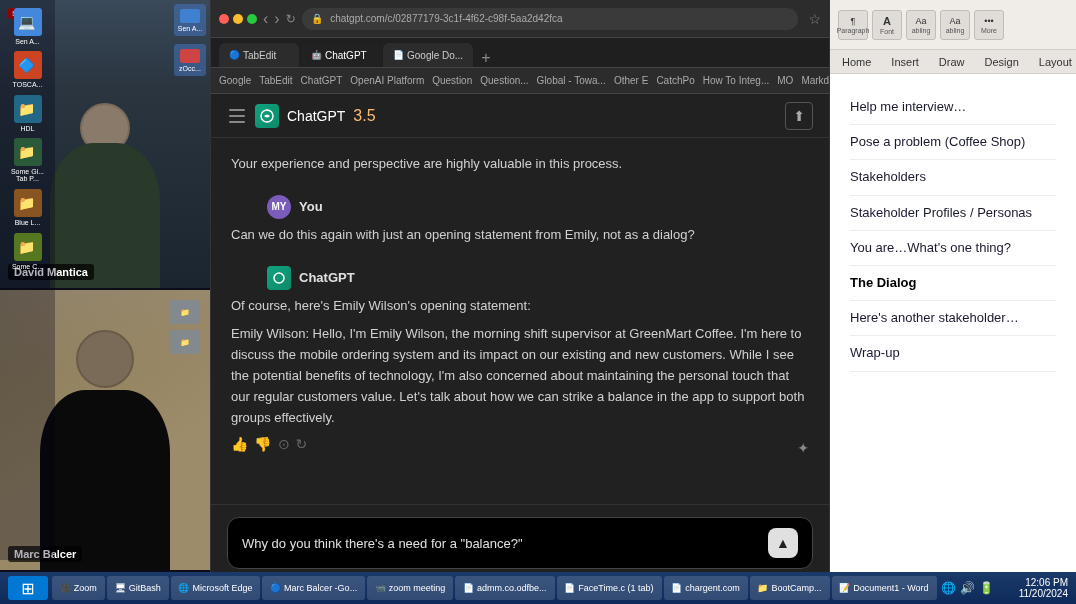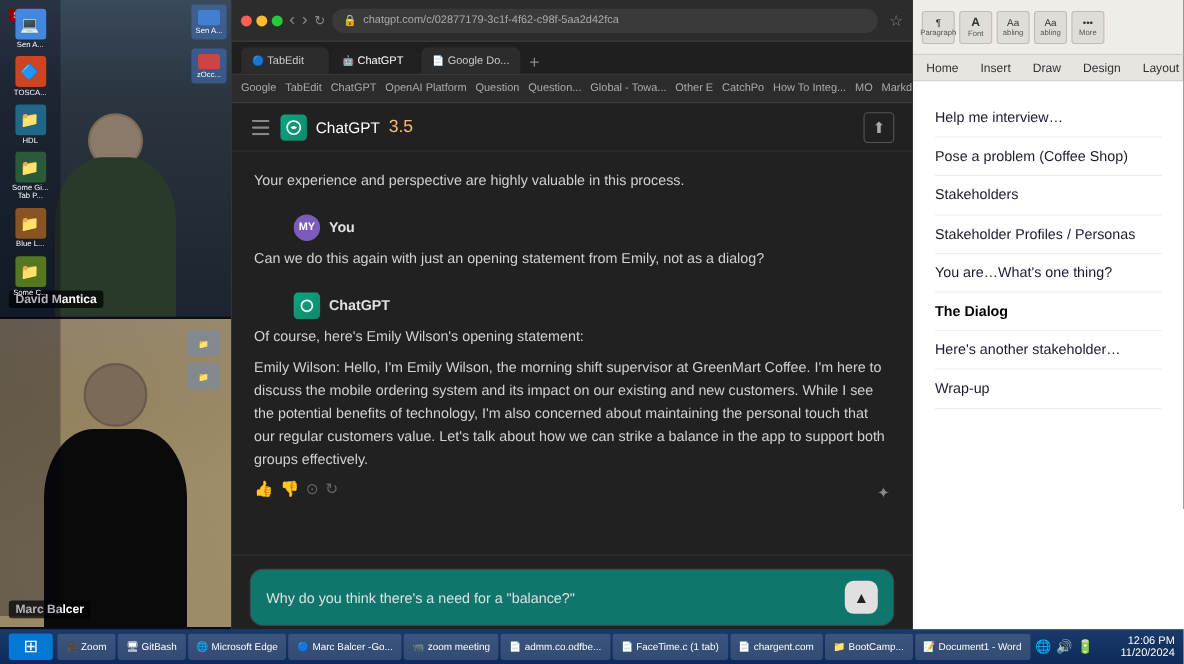--- a/index.html
+++ b/index.html
@@ -278,21 +278,21 @@
       margin-top: 4px;
     }
 
     .chat-input-area {
       padding: 12px 16px;
       background: #212121;
       border-top: 1px solid #333;
     }
 
     .chat-input-container {
-      background: #0f766e;
+      background: #000000;
       border-radius: 12px;
       padding: 10px 14px;
       display: flex;
       align-items: center;
       gap: 10px;
       border: 1px solid #444;
     }
 
     .chat-input {
       flex: 1;

